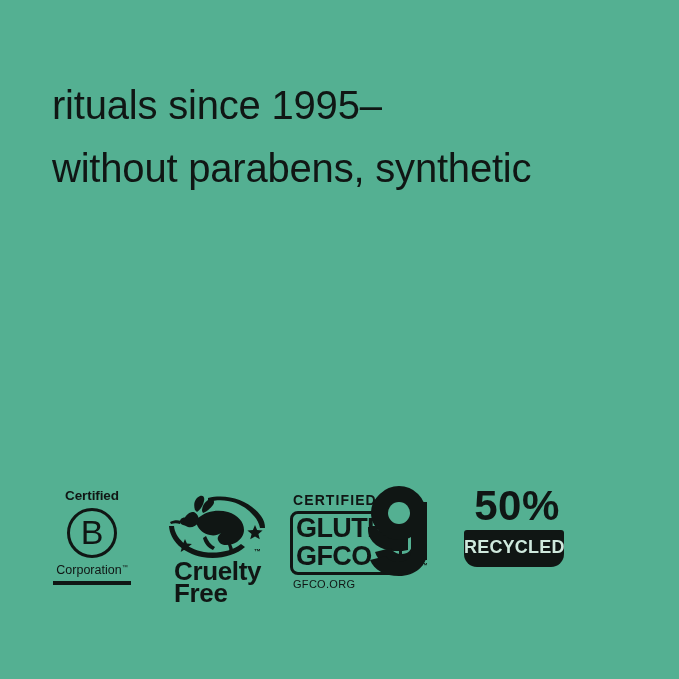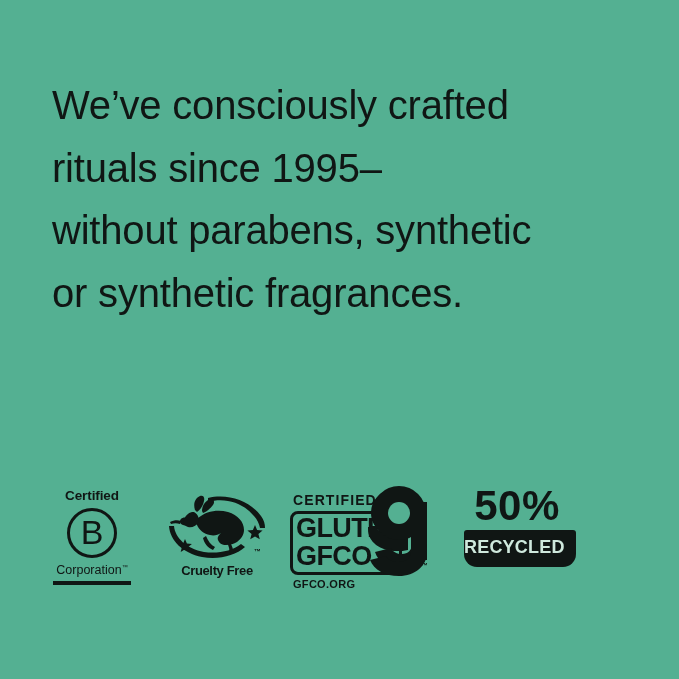--- a/index.html
+++ b/index.html
@@ -109,24 +109,24 @@
     position: absolute;
     left: 50%;
     transform: translateX(-50%);
     top: 4px;
     width: 110px;
     height: 66px;
   }
   .bunny-text {
     position: absolute;
     top: 72px;
-    left: 0;
+    left: 16px;
     width: 118px;
-    text-align: center;
-    font-size: 13px;
+    text-align: left;
+    font-size: 26px;
     font-weight: 700;
     color: #101614;
     letter-spacing: -0.35px;
     line-height: 22px;
   }
   .bunny-tm {
     position: absolute;
     right: 15px;
     top: 60px;
     font-size: 7px;
@@ -181,21 +181,21 @@
     top: 72px;
     font-size: 7px;
     font-weight: 700;
     color: #101614;
   }
   .gf-url {
     position: absolute;
     left: 3px;
     top: 88px;
     font-size: 11px;
-    font-weight: 700;
+    font-weight: 400;
     letter-spacing: 0.3px;
     color: #101614;
     line-height: 13px;
   }
 
   
   .badge-rb { left: 418px; width: 110px; }
   .rb-pct {
     position: absolute;
     left: 0; top: 0;
@@ -205,43 +205,41 @@
     font-weight: 700;
     color: #101614;
     line-height: 36px;
     letter-spacing: 0.5px;
   }
   .rb-box {
     position: absolute;
     left: 2px;
     top: 42px;
     width: 100px;
-    padding: 7px 12px 9px 0;
+    padding: 7px 0 9px 0;
     background: #101614;
     border-radius: 3px 3px 13px 13px;
     text-align: center;
   }
   .rb-line {
     color: #cfe9dd;
     font-size: 18px;
     font-weight: 700;
     line-height: 21px;
     letter-spacing: 0.2px;
   }
 </style>
 </head>
 <body>
 
 <div class="card">
 
   <div class="copy">
-    <div class="copy-line">We’ve consciously crafted</div>
     <div class="copy-line">rituals since 1995–</div>
     <div class="copy-line">without parabens, synthetic</div>
-    <div class="copy-line">or synthetic fragrances.</div>
   </div>
 
   <div class="badges">
 
     <div class="badge badge-bcorp">
       <div class="bcorp-inner">
         <div class="bcorp-certified">Certified</div>
         <div class="bcorp-circle">
           <span class="bcorp-b">B</span>
         </div>

